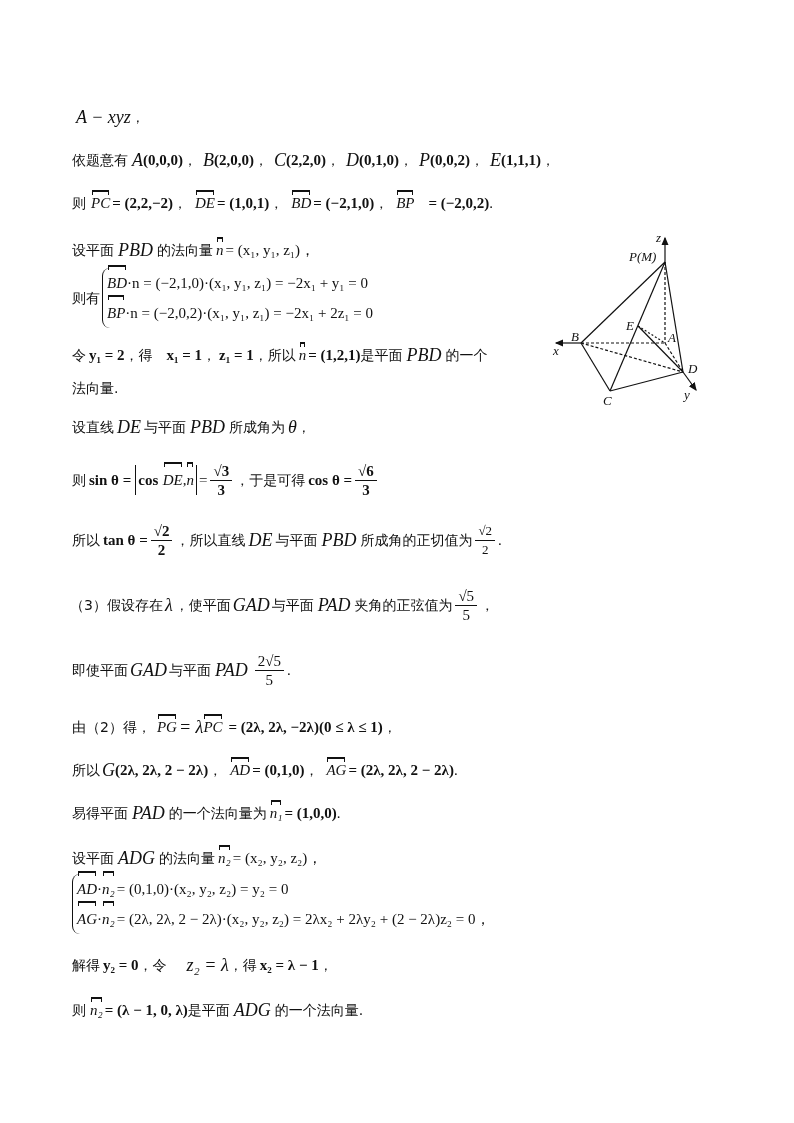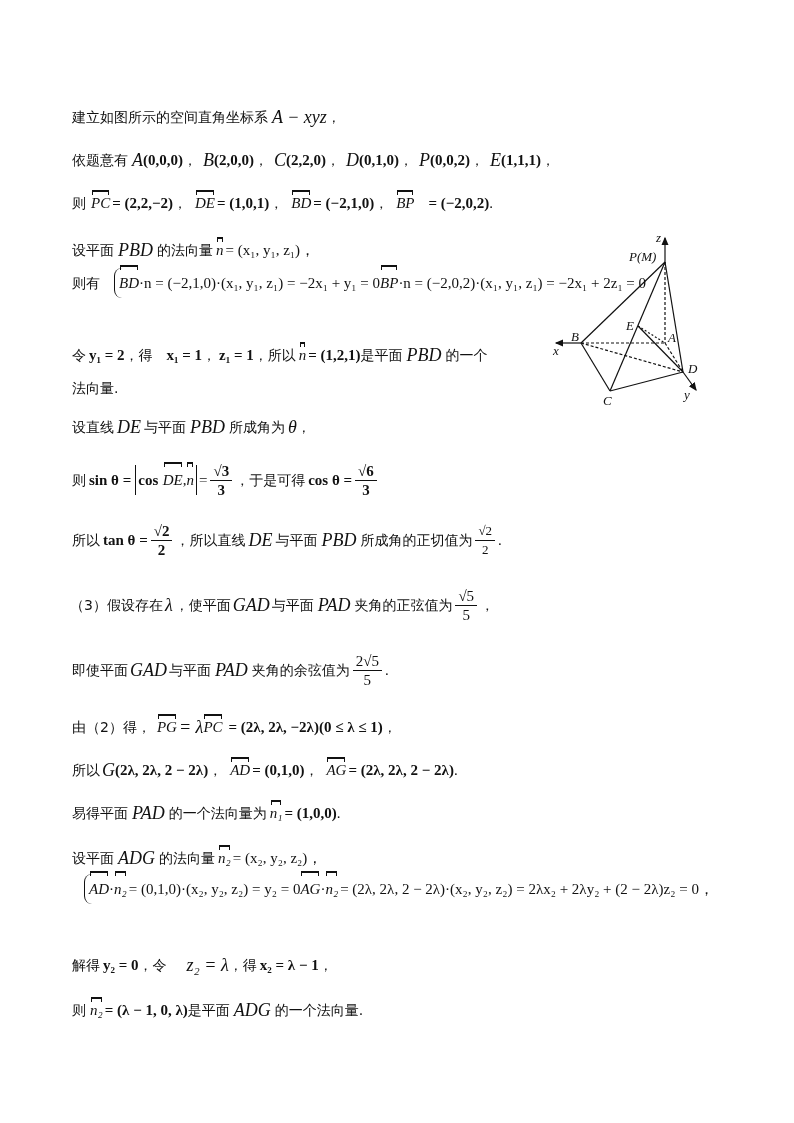--- a/index.html
+++ b/index.html
@@ -32,35 +32,34 @@
       height: 3px; border-top: 2px solid #111; border-left: 1px solid #111; border-right: 1px solid #111;
     }
     .frac {
       display: inline-flex; flex-direction: column; align-items: center;
       vertical-align: middle; margin: 0 3px;
       font-family: "Liberation Serif", serif; font-size: 15px;
     }
     .frac .num { border-bottom: 1px solid #111; padding: 0 3px; line-height: 18px; }
     .frac .den { line-height: 18px; }
     .sys {
-      display: inline-flex; flex-direction: row;
+      display: inline-flex; flex-direction: column;
       border-left: 1.5px solid #111;
       border-radius: 8px 0 0 8px;
       padding-left: 4px;
-      margin-left: 14px;
+      margin-left: 2px;
     }
     .sys .row { line-height: 30px; white-space: nowrap; }
     .abs { border-left: 1px solid #111; border-right: 1px solid #111; padding: 0 2px; display: inline-block; line-height: 30px; }
     .diagram { position: absolute; left: 540px; top: 225px; width: 200px; height: 190px; }
   </style>
 </head>
 <body>
 
 <div class="line" style="top:107px">
-  <span class="cn">建立如图所示的空间直角坐标系</span>
   <span class="m" style="margin-left:4px">A − xyz</span>
   <span class="cn">，</span>
 </div>
 
 <div class="line" style="top:150px">
   <span class="cn">依题意有</span>
   <span class="m" style="margin-left:4px">A</span>
     <span class="b">(0,0,0)</span>
     <span class="cn">，</span>
   <span class="m" style="margin-left:6px">B</span>
@@ -193,21 +192,20 @@
       <span class="den">5</span>
     </span>
   <span class="cn">，</span>
 </div>
 
 <div class="line" style="top:650px; line-height:40px">
   <span class="cn">即使平面</span>
   <span class="m" style="margin:0 2px">GAD</span>
   <span class="cn">与平面</span>
   <span class="m" style="margin:0 4px">PAD</span>
-  <span class="cn">夹角的余弦值为</span>
   <span class="frac">
       <span class="num">2√5</span>
       <span class="den">5</span>
     </span>
   <span class="n">.</span>
 </div>
 
 <div class="line" style="top:717px">
   <span class="cn">由（2）得，</span>
   <span class="vec" style="margin-left:6px">PG</span>

